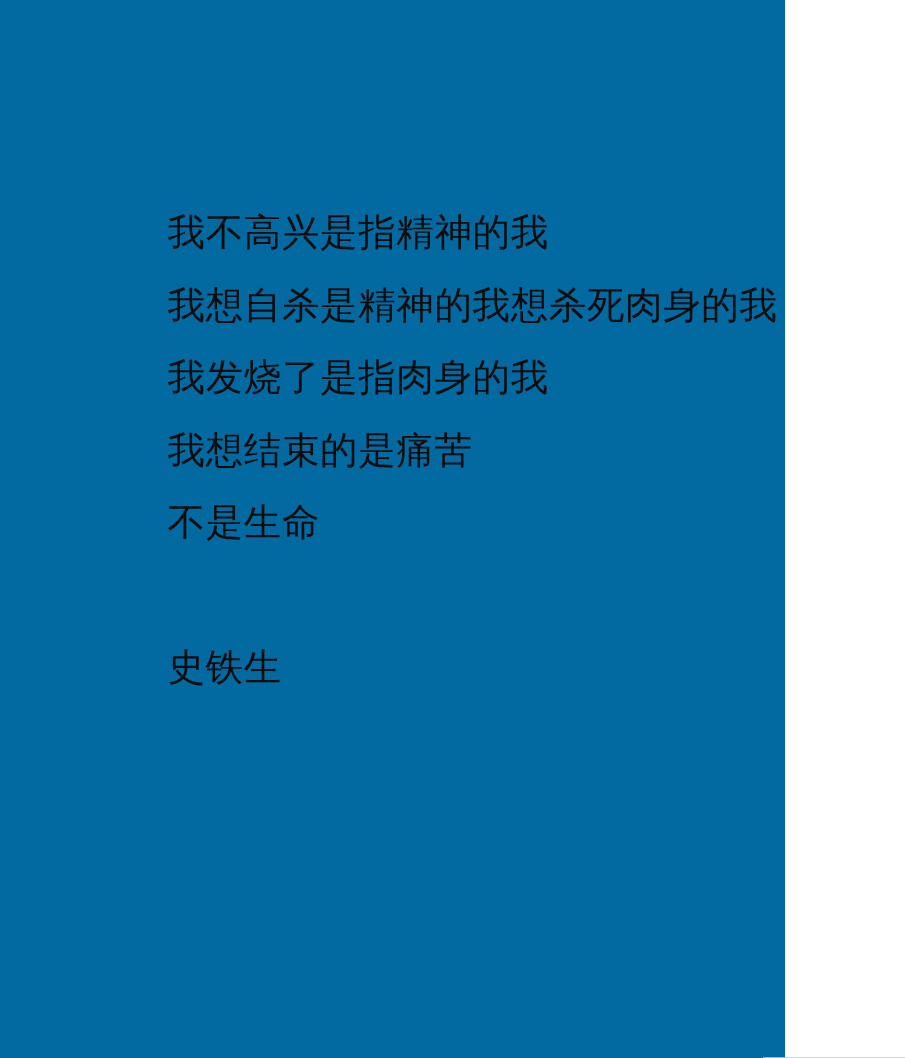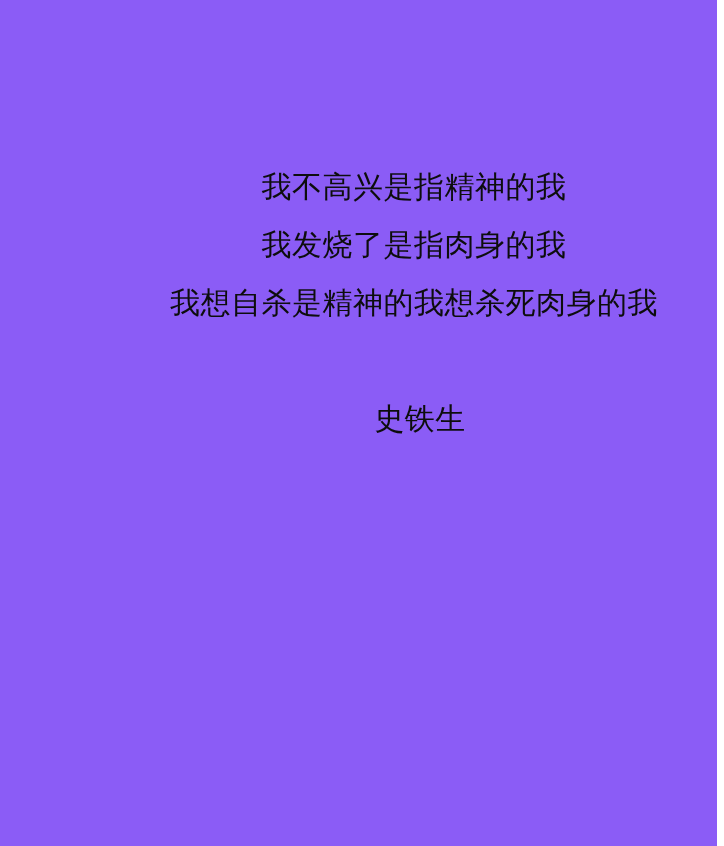--- a/index.html
+++ b/index.html
@@ -8,25 +8,24 @@
     background: #ffffff;
   }
   body {
     width: 724px;
     height: 846px;
     overflow: hidden;
     font-family: "Liberation Serif", "DejaVu Serif", serif;
   }
   .page {
     position: relative;
-    width: 717px;
+    width: 628px;
     height: 846px;
-    background: #8b5cf6;
+    background: #0369a1;
     box-sizing: border-box;
-    text-align: center;
   }
   .poem {
     position: absolute;
     left: 134px;
     top: 158px;
     width: 560px;
   }
   .poem-line {
     font-size: 30px;
     line-height: 58px;
@@ -37,27 +36,28 @@
   }
   .poem-line.blank {
     height: 58px;
   }
   .attribution {
     font-size: 30px;
     line-height: 58px;
     color: #0d0d0d;
     letter-spacing: 0.5px;
     white-space: pre;
-    margin-left: 12px;
   }
 </style>
 </head>
 <body>
 
 <div class="page">
   <div class="poem">
     <div class="poem-line">我不高兴是指精神的我</div>
+    <div class="poem-line">我想自杀是精神的我想杀死肉身的我</div>
     <div class="poem-line">我发烧了是指肉身的我</div>
-    <div class="poem-line">我想自杀是精神的我想杀死肉身的我</div>
+    <div class="poem-line">我想结束的是痛苦</div>
+    <div class="poem-line">不是生命</div>
     <div class="poem-line blank"></div>
     <div class="attribution">史铁生</div>
   </div>
 </div>
 
 </body></html>

